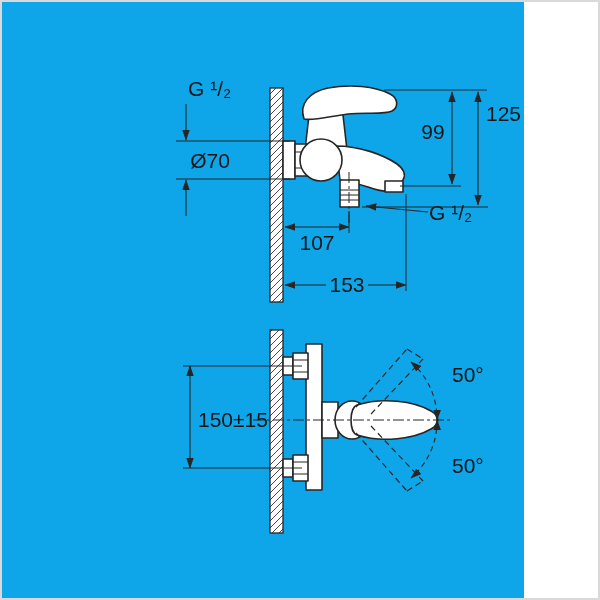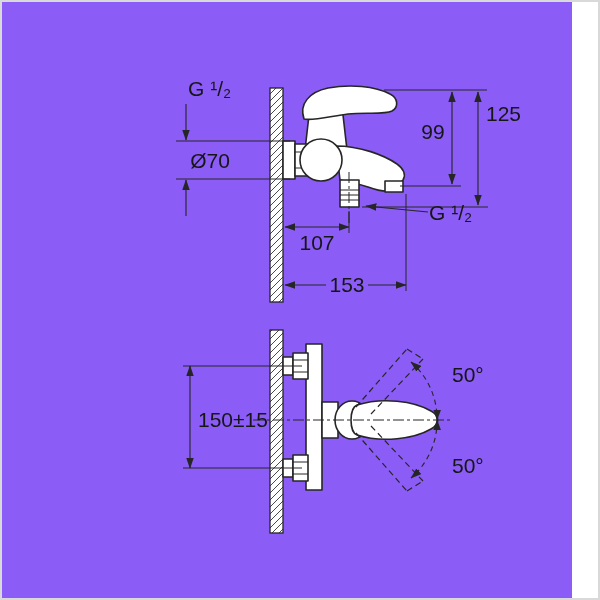--- a/index.html
+++ b/index.html
@@ -1,16 +1,16 @@
 <!DOCTYPE html>
 <html><head>
 <meta charset="utf-8">
 <style>
   html, body { margin: 0; padding: 0; background: #ffffff; }
-  .stage { position: relative; width: 572px; height: 600px; background: #8b5cf6; }
+  .stage { position: relative; width: 524px; height: 600px; background: #0ea5e9; }
   svg { display: block; }
   text { font-family: "Liberation Sans", "DejaVu Sans", sans-serif; font-size: 21px; fill: #161616; }
   .outline { fill: #ffffff; stroke: #262626; stroke-width: 1.6; stroke-linejoin: round; stroke-linecap: round; }
   .thin { stroke: #262626; stroke-width: 1; fill: none; }
   .dim { stroke: #262626; stroke-width: 1.1; fill: none; }
   .cl { stroke: #262626; stroke-width: 1; fill: none; stroke-dasharray: 11 3 3 3; }
   .dash { fill: none; stroke: #262626; stroke-width: 1.2; stroke-dasharray: 6 4; }
   .arc { fill: none; stroke: #262626; stroke-width: 1.1; stroke-dasharray: 5 4; }
   .frame { fill: none; stroke: #d9d9d9; stroke-width: 2; }
 </style>

